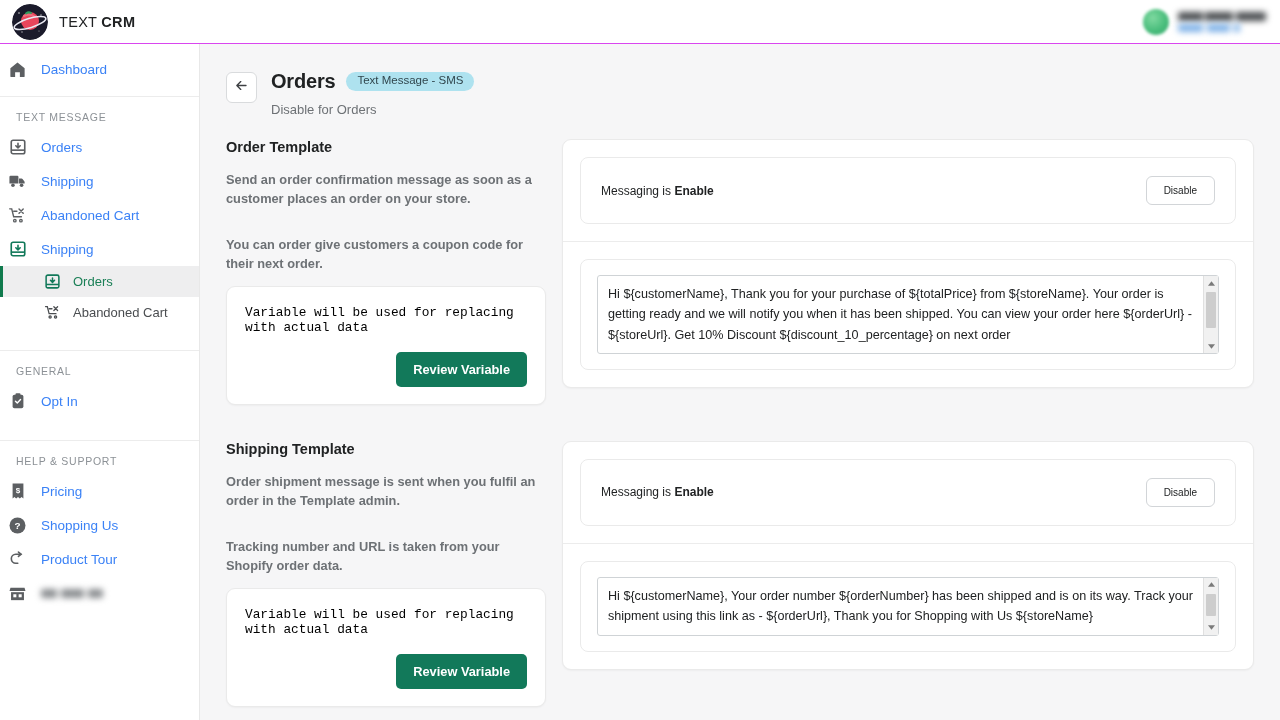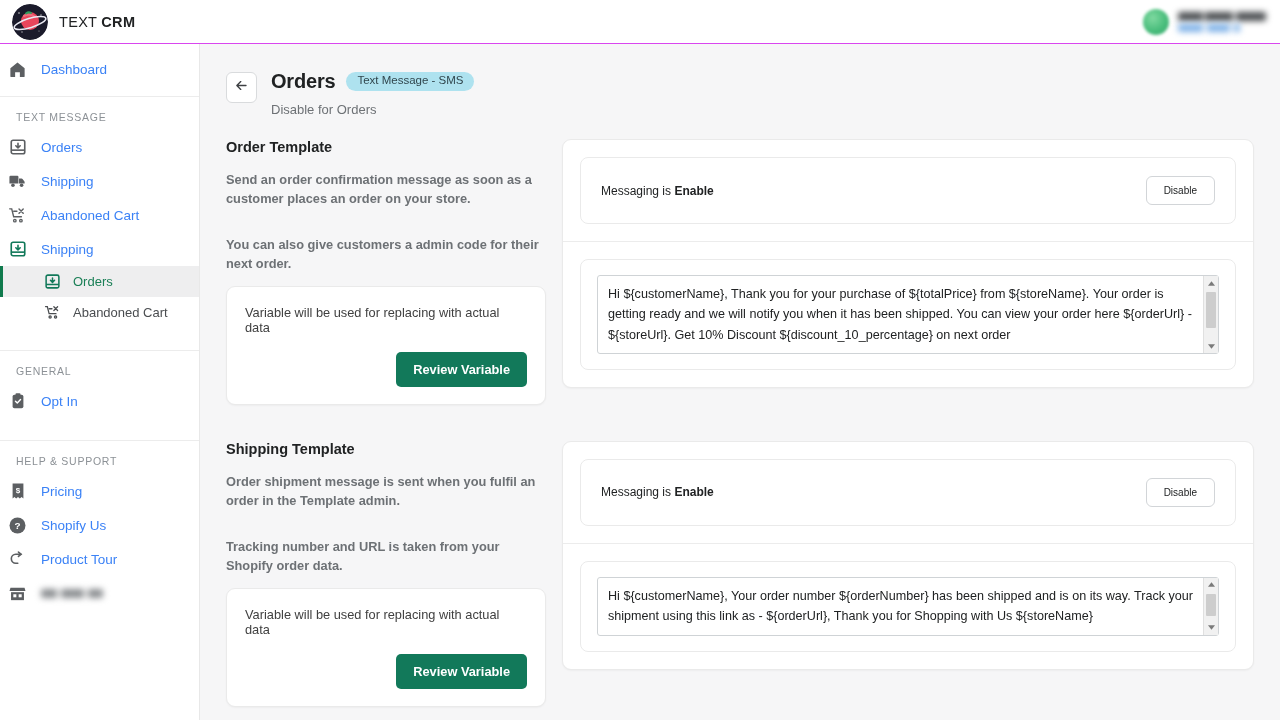--- a/index.html
+++ b/index.html
@@ -100,21 +100,21 @@
   .col-right { flex: 1; min-width: 0; }
 
   .sec-title { font-size: 14.5px; font-weight: 700; color: #202223; margin-bottom: 15px; }
   .sec-desc { font-size: 12.8px; color: #6d7175; line-height: 1.52; font-weight: bold; }
   .sec-desc + .sec-desc { margin-top: 26px; }
 
   .variable-card {
     margin-top: 12px; background: #fff; border: 1px solid #eaeaea; border-radius: 9px;
     padding: 18px 18px 17px; box-shadow: 0 1px 2px rgba(0,0,0,.04);
   }
-  .variable-note { font-size: 12.8px; color: #404040; }
+  .variable-note { font-size: 12.8px; color: #000000; font-family: Liberation Mono, monospace; }
   .btn-green {
     margin-top: 17px; margin-left: auto; display: block;
     background: #12795a; color: #fff; border: none; border-radius: 5px;
     font-size: 12.8px; font-weight: 700; padding: 10px 17px; cursor: pointer;
     font-family: "Liberation Sans", sans-serif;
   }
 
   .panel {
     background: #fff; border: 1px solid #eaeaea; border-radius: 9px;
     box-shadow: 0 1px 2px rgba(0,0,0,.04); overflow: hidden;
@@ -296,21 +296,21 @@
         <span class="lbl">Pricing</span>
       </div>
 
       <div class="nav-item">
         <span class="ic">
           <svg width="19" height="19" viewBox="0 0 20 20">
               <circle cx="10" cy="10" r="8.4" fill="#5c5f62"></circle>
               <text x="10" y="14.2" font-size="10.5" font-family="Liberation Sans, sans-serif" fill="#fff" text-anchor="middle" font-weight="700">?</text>
             </svg>
         </span>
-        <span class="lbl">Shopify Us</span>
+        <span class="lbl">Shopping Us</span>
       </div>
 
       <div class="nav-item">
         <span class="ic">
           <svg width="19" height="19" viewBox="0 0 20 20" fill="none" stroke="#5c5f62" stroke-width="1.7" stroke-linecap="round">
               <path d="M13.5 4.5H8.2C5.6 4.5 3.5 6.6 3.5 9.2s2.1 4.7 4.7 4.7h2.1"></path>
               <path d="M11 2.2l2.8 2.3L11 6.8"></path>
             </svg>
         </span>
         <span class="lbl">Product Tour</span>
@@ -348,21 +348,21 @@
               <span class="badge">Text Message - SMS</span>
             </div>
             <div class="page-sub">Disable for Orders</div>
           </div>
         </div>
 
         <div class="section">
           <div class="col-left">
             <div class="sec-title">Order Template</div>
             <div class="sec-desc">Send an order confirmation message as soon as a customer places an order on your store.</div>
-            <div class="sec-desc">You can also give customers a admin code for their next order.</div>
+            <div class="sec-desc">You can order give customers a coupon code for their next order.</div>
             <div class="variable-card">
               <div class="variable-note">Variable will be used for replacing with actual data</div>
               <button class="btn-green">Review Variable</button>
             </div>
           </div>
           <div class="col-right">
             <div class="panel">
               <div class="panel-row">
                 <div class="inner-card">
                   <span class="msg-status"><span>Messaging is </span><b>Enable</b></span>

